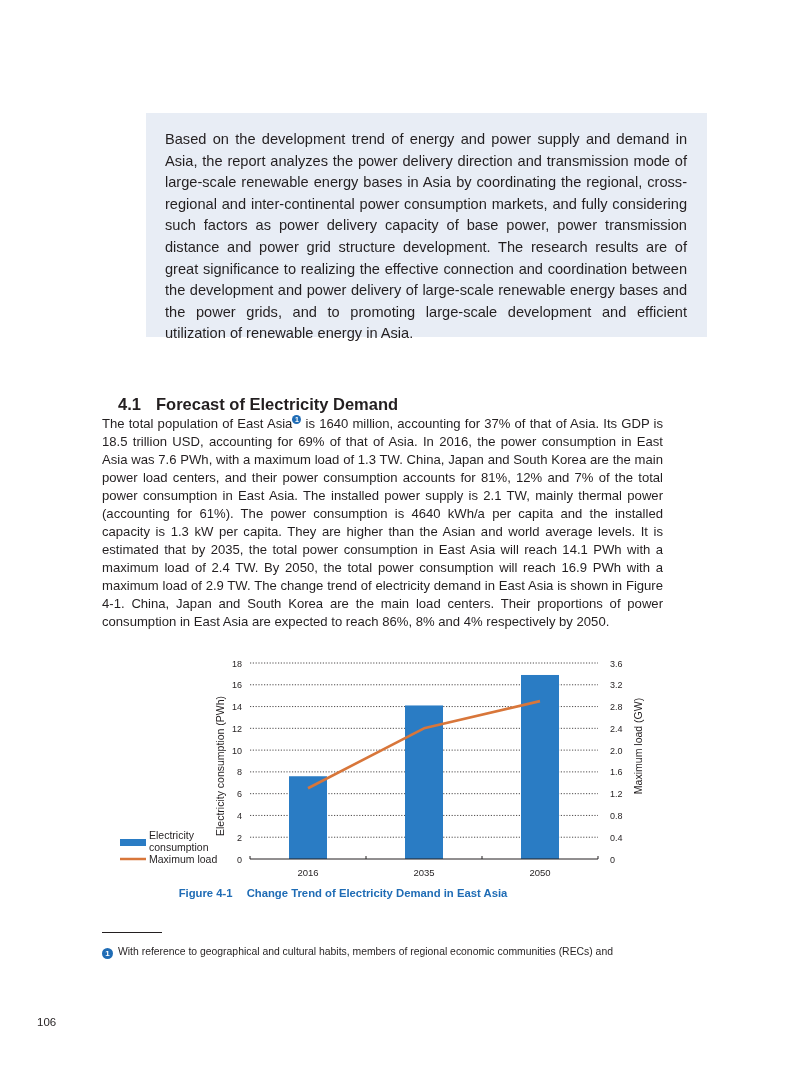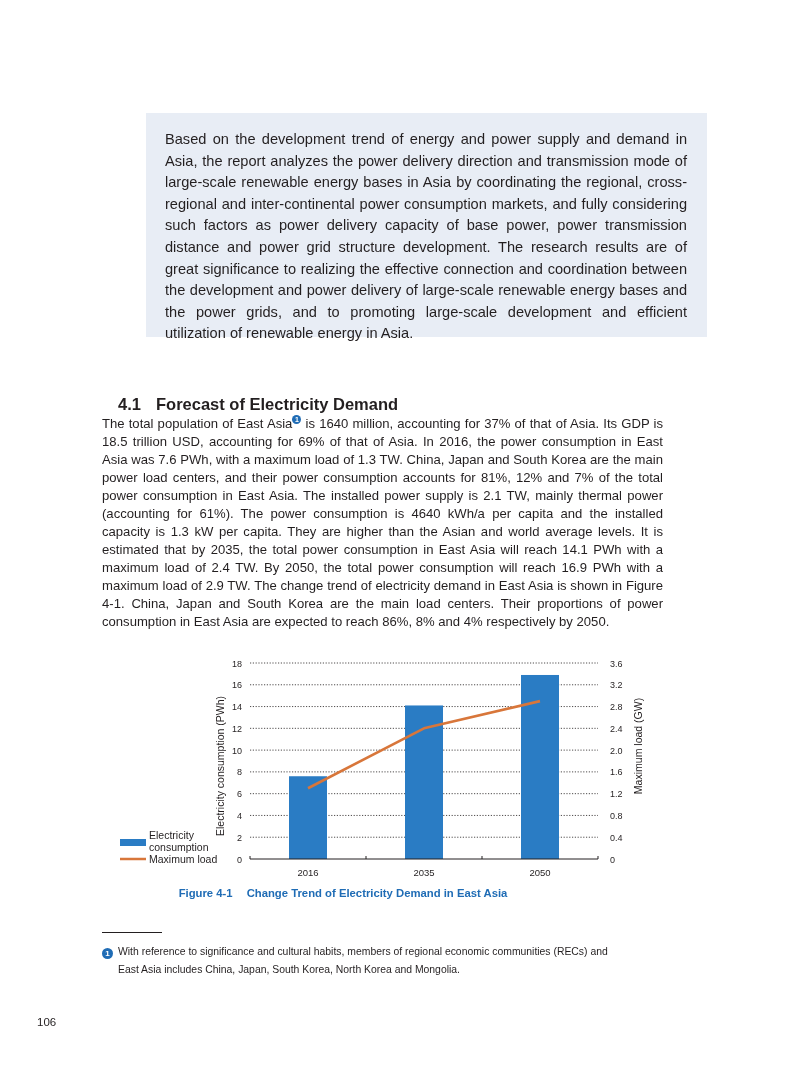--- a/index.html
+++ b/index.html
@@ -111,17 +111,16 @@
   </svg>
 </div>
 
 <div class="caption">
   <span>Figure 4-1</span><span class="gap"></span><span>Change Trend of Electricity Demand in East Asia</span>
 </div>
 
 <div class="fn-rule"></div>
 
 <div class="footnote">
-  <span class="line first"><span class="fnmark">1</span><span>With reference to significance and cultural habits, members of regional economic communities (RECs) and</span></span>
-  <span class="line">East Asia includes China, Japan, South Korea, North Korea and Mongolia.</span>
+  <span class="line first"><span class="fnmark">1</span><span>With reference to geographical and cultural habits, members of regional economic communities (RECs) and</span></span>
 </div>
 
 <div class="page-number">106</div>
 
 </body></html>

